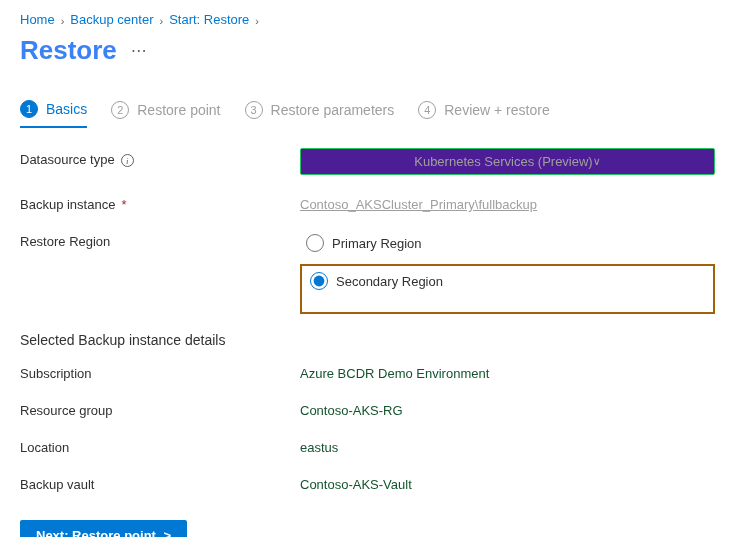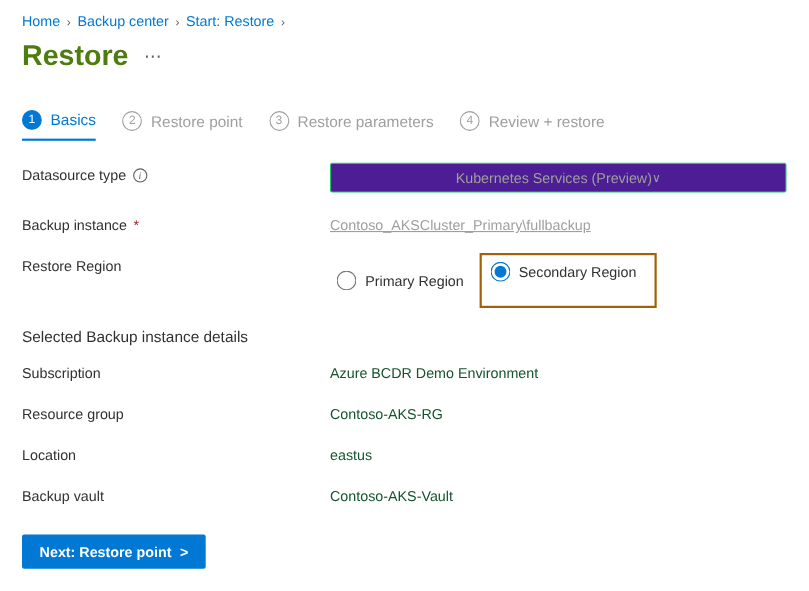--- a/index.html
+++ b/index.html
@@ -29,21 +29,21 @@
     }
     .page-title-row {
       display: flex;
       align-items: center;
       gap: 14px;
       margin-bottom: 34px;
     }
     .page-title {
       font-size: 26px;
       font-weight: 600;
-      color: #4d7c0f;
+      color: #3b82f6;
     }
     .ellipsis {
       color: #605e5c;
       font-size: 16px;
       cursor: pointer;
       letter-spacing: 1px;
     }
     .tabs {
       display: flex;
       gap: 24px;
@@ -83,21 +83,21 @@
       display: flex;
       align-items: flex-start;
       margin-bottom: 18px;
     }
     .form-label {
       width: 280px;
       flex-shrink: 0;
       color: #323130;
       font-size: 13px;
       display: flex;
-      align-items: center;
+      align-items: flex-end;
       gap: 6px;
       padding-top: 4px;
     }
     .req { color: #a4262c; }
     .info-icon {
       width: 13px;
       height: 13px;
       border: 1px solid #605e5c;
       border-radius: 50%;
       display: inline-flex;
@@ -133,21 +133,21 @@
       padding-top: 4px;
       text-decoration: underline;
     }
     .value-text {
       color: #14532d;
       font-size: 13px;
       padding-top: 4px;
     }
     .radio-group {
       display: flex;
-      flex-direction: row;
+      flex-direction: column;
       gap: 8px;
     }
     .radio-option {
       display: flex;
       align-items: center;
       gap: 8px;
       cursor: pointer;
       padding: 4px 6px;
     }
     .radio-option input[type="radio"] {

